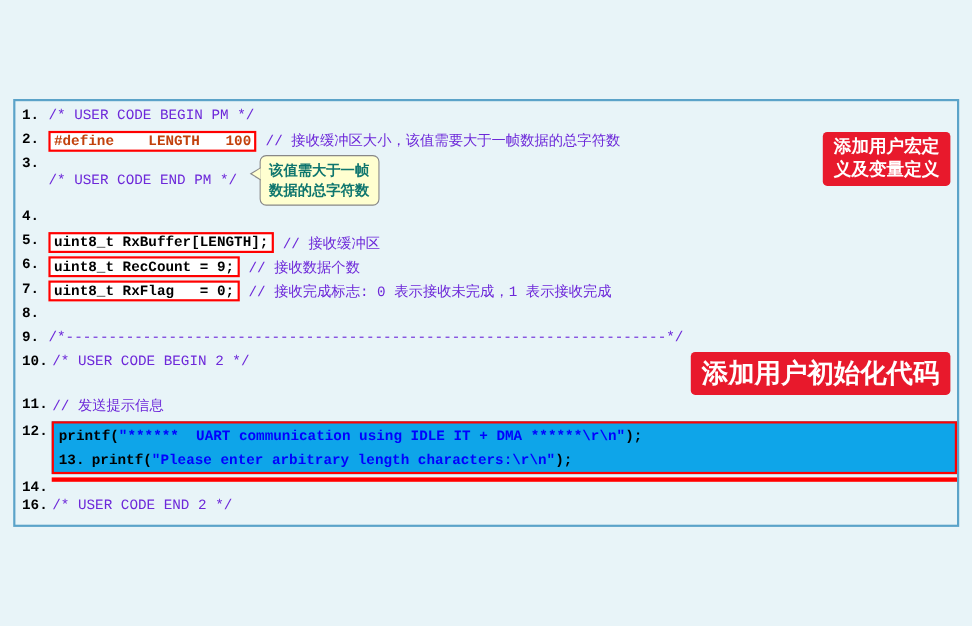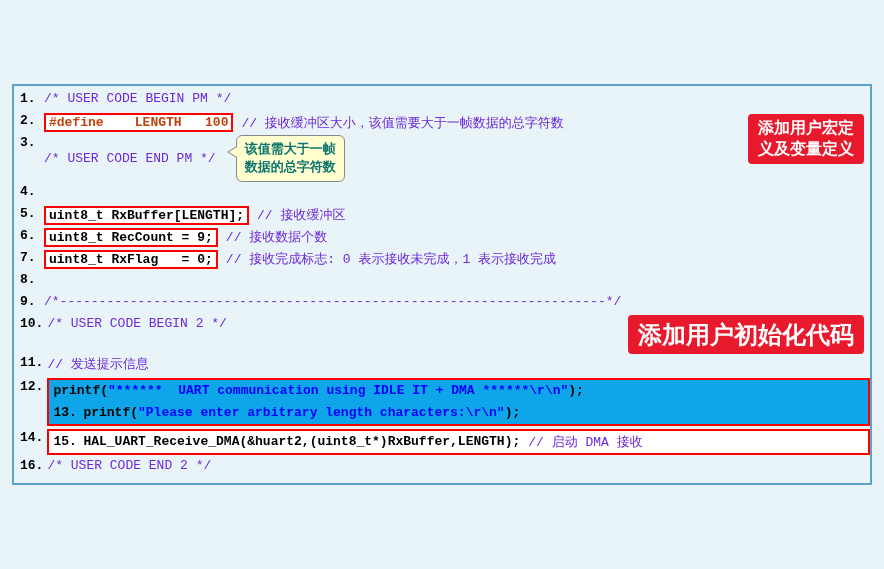--- a/index.html
+++ b/index.html
@@ -244,25 +244,20 @@
       </div>
     </div>
   </div>
 
   <div style="display:flex; align-items:stretch; margin:1px 0;">
     <span class="line-num" style="padding-top:2px;">14.</span>
     <div style="flex:1;">
       <div class="multiline-red-box2">
 
 
-        <div style="display:flex; align-items:center; min-height:22px;">
-          <span style="min-width:30px; display:inline-block; font-weight:bold;">15.</span>
-          <span class="bold">HAL_UART_Receive_DMA(&amp;huart2,(uint8_t*)RxBuffer,LENGTH);</span>
-          <span style="margin-left:8px; flex:1;" class="comment">// 启动 DMA 接收</span>
-        </div>
       </div>
     </div>
   </div>
 
   <div class="code-line">
     <span class="line-num">16.</span>
     <span class="line-content">
       <span class="comment">/* USER CODE END 2 */</span>
     </span>
   </div>

